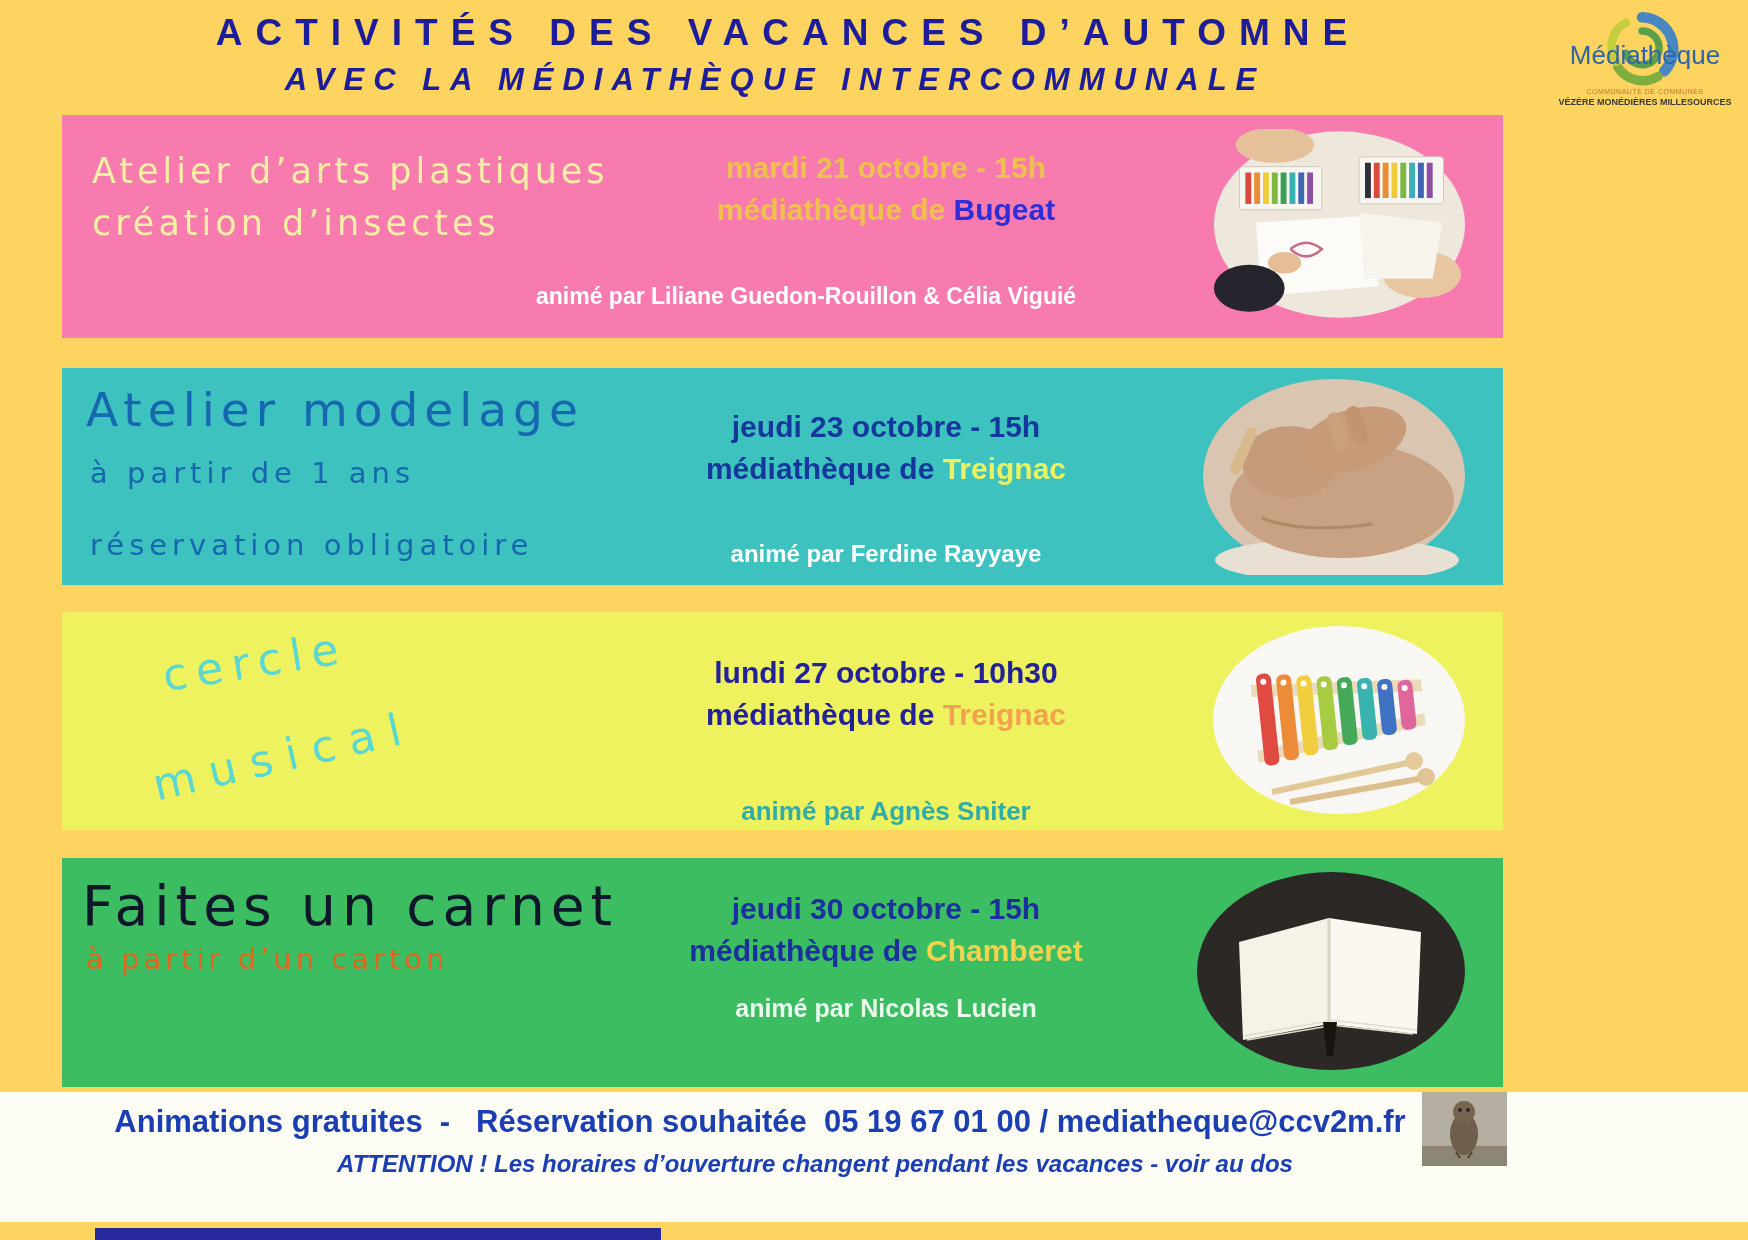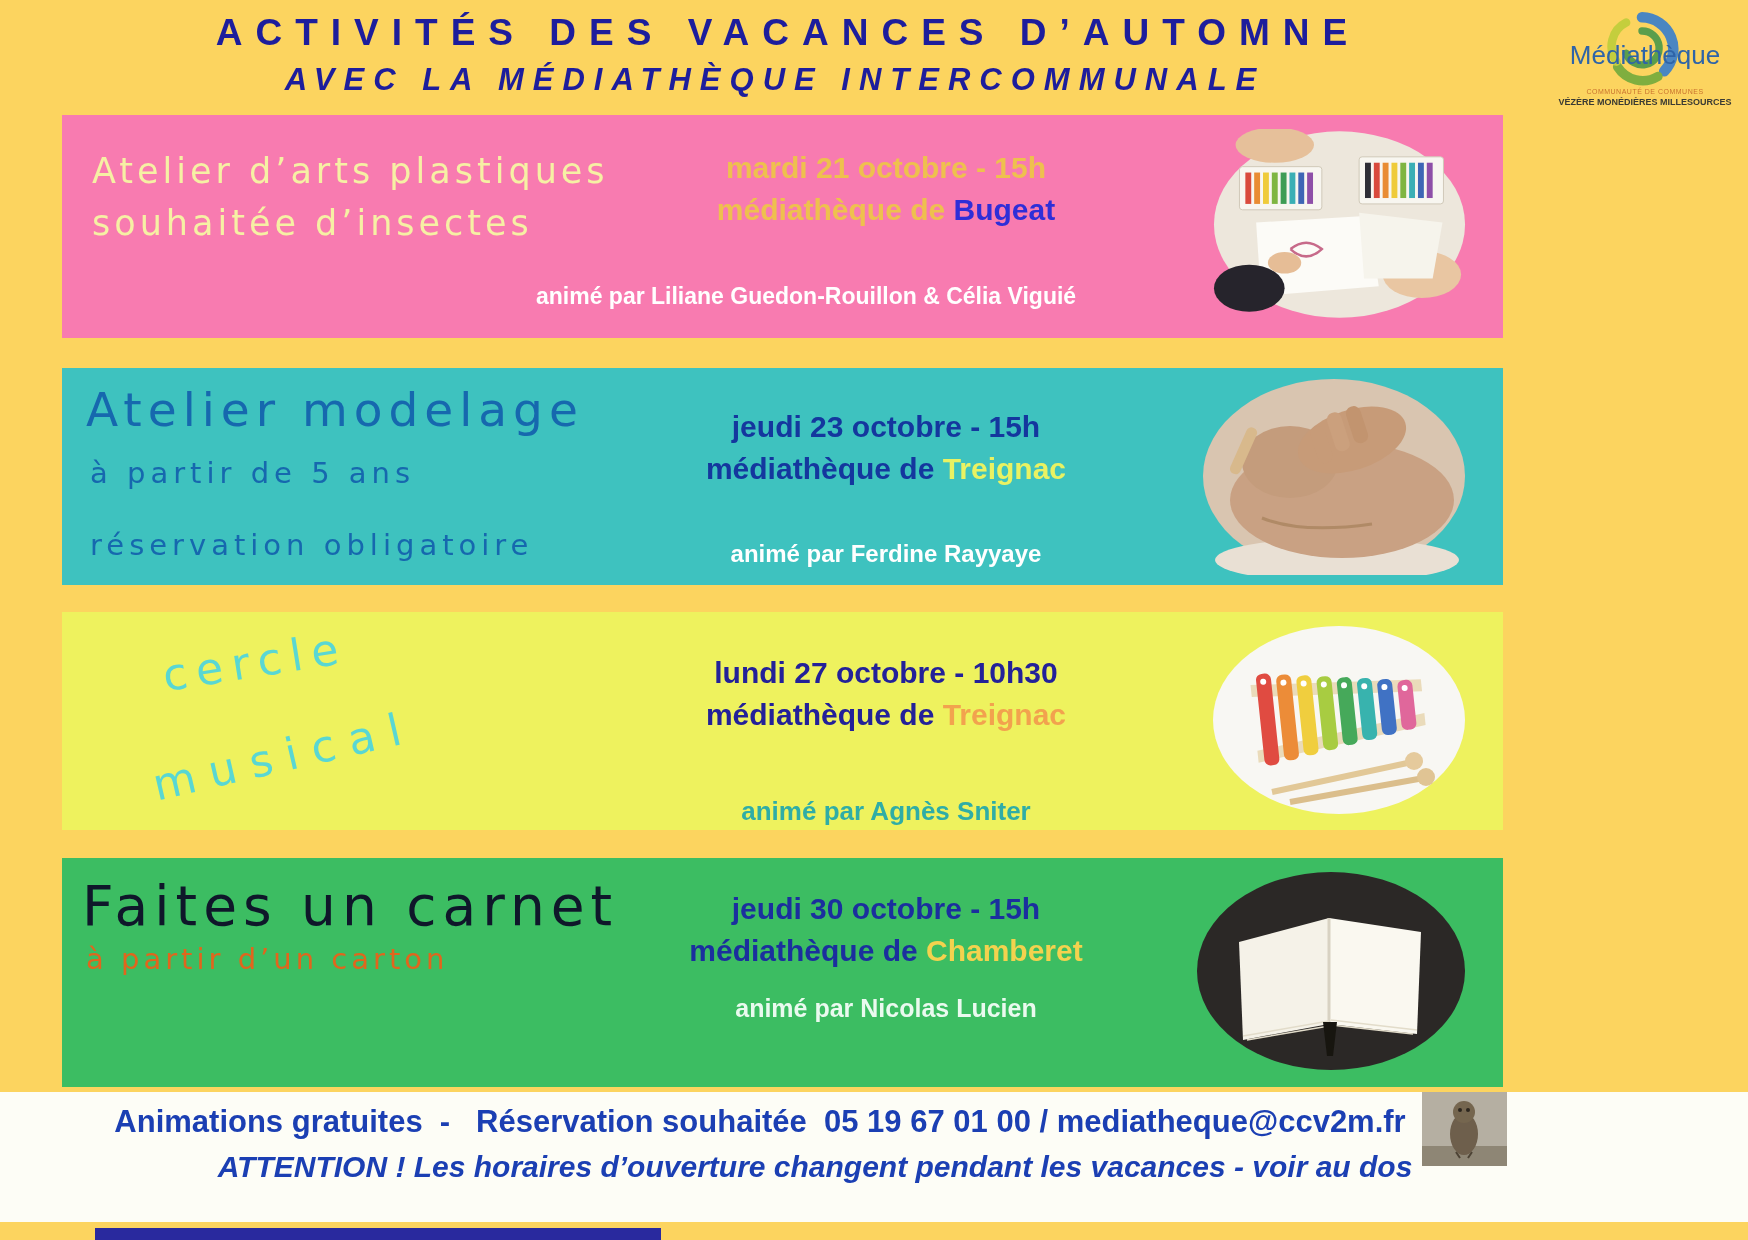--- a/index.html
+++ b/index.html
@@ -72,21 +72,21 @@
   .b4-note{position:absolute;left:440px;top:176px;width:760px;text-align:center;
     color:#fbfbf2;font-size:26px;font-weight:normal;}
   
   .photo{position:absolute;right:36px;}
   .p1{top:14px;} .p2{top:10px;} .p3{top:12px;} .p4{top:12px;}
   
   .footer-white{position:absolute;left:0;top:1092px;width:1748px;height:130px;background:#fdfdf6;}
   .footer-l1{position:absolute;left:0;top:12px;width:1520px;text-align:center;
     font-size:31px;font-weight:bold;color:#1b3fb3;white-space:pre-wrap;}
   .footer-l2{position:absolute;left:0;top:58px;width:1630px;text-align:center;
-    font-size:30px;font-weight:bold;font-style:italic;color:#1b3fb3;}
+    font-size:24px;font-weight:bold;font-style:italic;color:#1b3fb3;}
   .owl{position:absolute;left:1422px;top:1092px;}
   .bottom-bar{position:absolute;left:95px;top:1228px;width:566px;height:12px;background:#29299e;}
 </style>
 </head>
 <body>
 
 <div class="poster">
 
   <div class="title">ACTIVITÉS DES VACANCES D’AUTOMNE</div>
   <div class="subtitle">AVEC LA MÉDIATHÈQUE INTERCOMMUNALE</div>
@@ -99,21 +99,21 @@
       <path d="M35,18 a16,16 0 1 1 -15,21" stroke="#5b9e4c" stroke-width="7" fill="none" stroke-linecap="round"></path>
     </svg>
     <div class="logo-name">Médiathèque</div>
     <div class="logo-org1">COMMUNAUTÉ DE COMMUNES</div>
     <div class="logo-org2">VÉZÈRE MONÉDIÈRES MILLESOURCES</div>
   </div>
 
   <section class="band band1">
     <div class="hand b1-title">
       <div>Atelier d’arts plastiques</div>
-      <div>souhaitée d’insectes</div>
+      <div>création d’insectes</div>
     </div>
     <div class="center-col b1-center">
       <div class="date">mardi 21 octobre - 15h</div>
       <div class="place"><span>médiathèque de </span><span class="b1-place-name">Bugeat</span></div>
     </div>
     <div class="host b1-host">animé par Liliane Guedon-Rouillon &amp; Célia Viguié</div>
     <svg class="photo p1" width="255" height="192" viewBox="0 0 260 195">
       <ellipse cx="130" cy="97" rx="128" ry="95" fill="#ede7dc"></ellipse>
       <ellipse cx="64" cy="16" rx="40" ry="18" fill="#e6c09a"></ellipse>
       <ellipse cx="214" cy="148" rx="40" ry="24" fill="#e9c6a2"></ellipse>
@@ -138,21 +138,21 @@
         <rect x="201" y="34" width="6" height="36" fill="#3aafb5"></rect>
       <rect x="210" y="34" width="6" height="36" fill="#3e66b5"></rect>
         <rect x="219" y="34" width="6" height="36" fill="#8e4fa8"></rect>
       <ellipse cx="38" cy="162" rx="36" ry="24" fill="#26242c"></ellipse>
       <ellipse cx="74" cy="136" rx="17" ry="11" fill="#e6bd96"></ellipse>
     </svg>
   </section>
 
   <section class="band band2">
     <div class="hand b2-title">Atelier modelage</div>
-    <div class="hand b2-sub1">à partir de 5 ans</div>
+    <div class="hand b2-sub1">à partir de 1 ans</div>
     <div class="hand b2-sub2">réservation obligatoire</div>
     <div class="center-col b2-center">
       <div class="date">jeudi 23 octobre - 15h</div>
       <div class="place"><span>médiathèque de </span><span class="b2-place-name">Treignac</span></div>
     </div>
     <div class="host b2-host">animé par Ferdine Rayyaye</div>
     <svg class="photo p2" width="265" height="197" viewBox="0 0 265 197">
       <ellipse cx="132" cy="98" rx="131" ry="97" fill="#d9c5b0"></ellipse>
       <ellipse cx="135" cy="182" rx="122" ry="22" fill="#e9e0d4"></ellipse>
       <ellipse cx="140" cy="122" rx="112" ry="58" fill="#c9a183"></ellipse>

